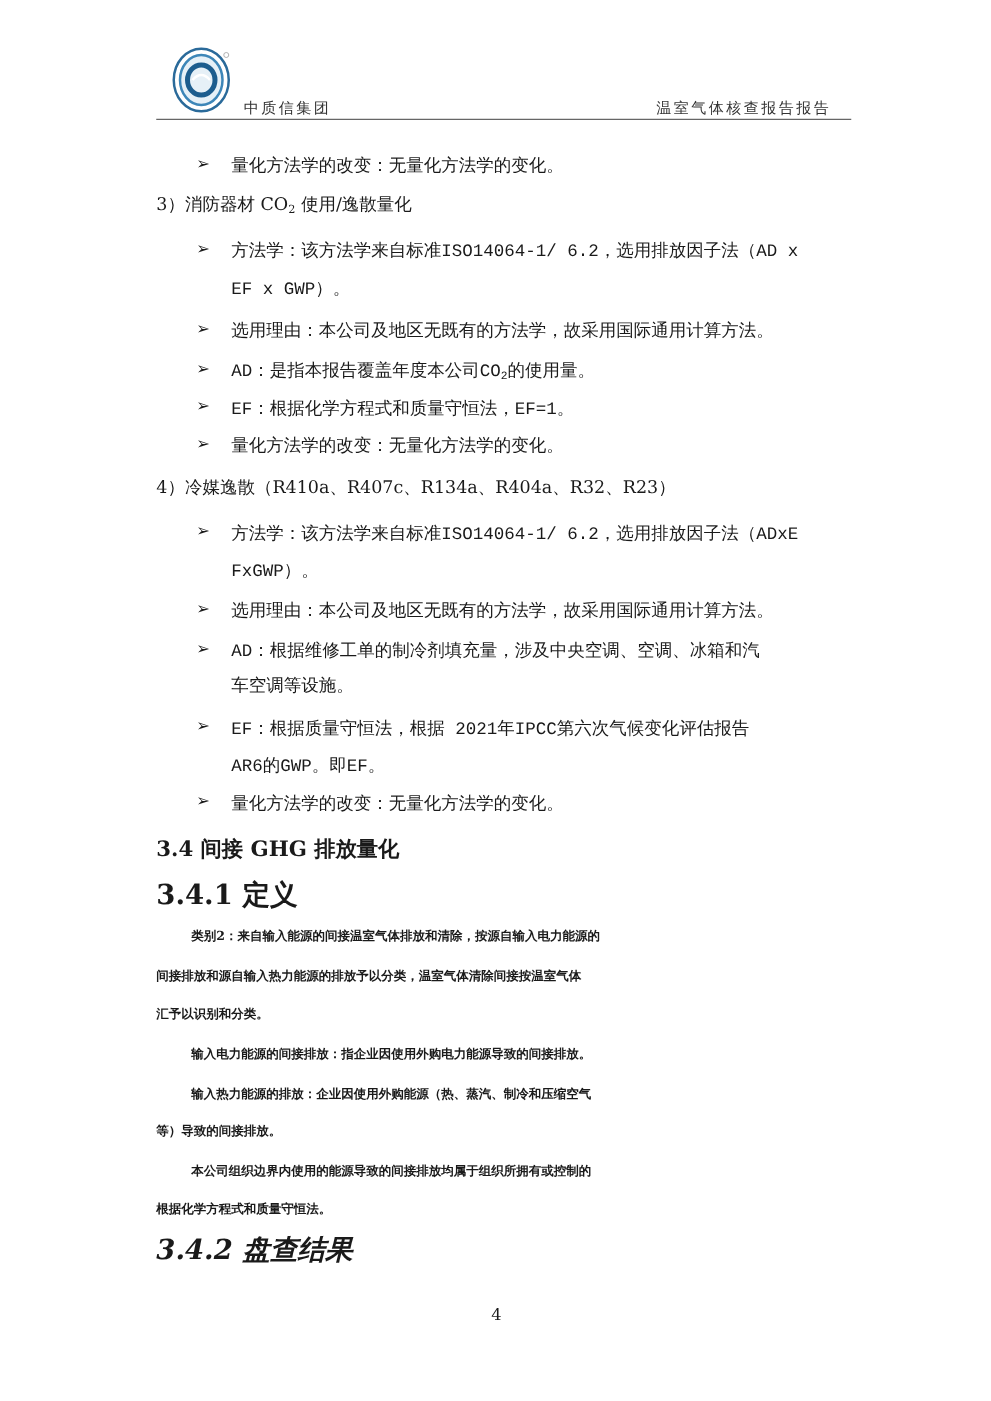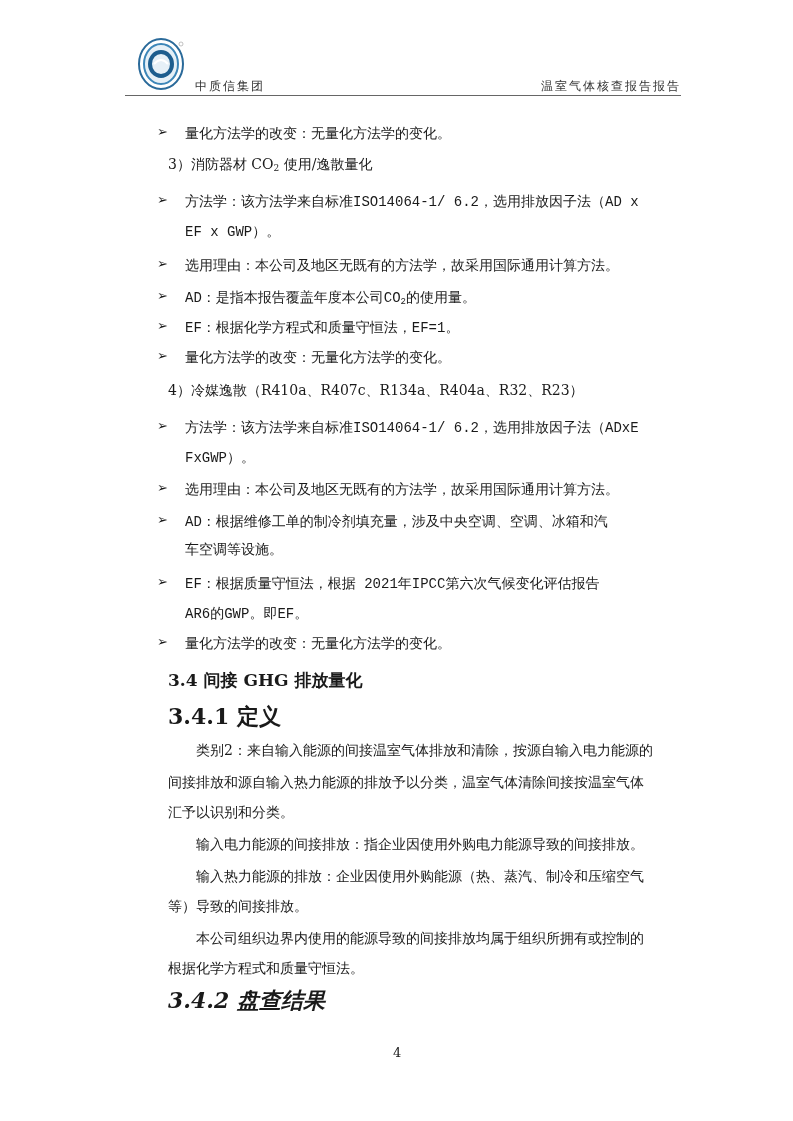--- a/index.html
+++ b/index.html
@@ -2,34 +2,34 @@
 <html><head>
 <meta charset="utf-8">
 <style>
   html, body { margin:0; padding:0; background:#ffffff; }
   body { width:793px; height:1121px; position:relative; overflow:hidden;
          font-family:"DejaVu Serif", "Liberation Serif", serif; color:#1a1a1a; }
   .header { position:absolute; left:125px; top:36px; width:556px; height:60px;text-align:center; }
   .logo { position:absolute; left:12px; top:0; width:50px; height:56px; }
   .company { position:absolute; left:70px; top:42px; font-family:"DejaVu Sans","Liberation Sans",sans-serif;
              font-size:12px; letter-spacing:2px; color:#333; }
-  .report-title { position:absolute; right:0; top:42px; font-family:"DejaVu Sans","Liberation Sans",sans-serif;
+  .report-title { position:absolute; right:16px; top:42px; font-family:"DejaVu Sans","Liberation Sans",sans-serif;
              font-size:12px; letter-spacing:2px; color:#333; }
   .rule { position:absolute; left:0; top:59px; width:556px; height:1px; background:#666; }
 
   .content { position:absolute; left:125px; top:120px; width:560px; }
-  .line { position:absolute; left:0; font-size:14px; line-height:20px; white-space:nowrap;margin-left:43px; }
+  .line { position:absolute; left:0; font-size:14px; line-height:20px; white-space:nowrap; }
   .bullet { position:absolute; width:560px; }
   .bullet .arrow { position:absolute; left:32px; font-family:"DejaVu Sans",sans-serif; font-size:13px; }
   .bullet .text { position:absolute; left:60px; font-family:Liberation Mono, monospace;
                   font-size:14px; line-height:20px; white-space:nowrap; }
   .item-head { font-size:14px; }
   .h2 { font-weight:bold; font-size:17px; }
   .h3 { font-weight:bold; font-size:22px; }
-  .para { font-size:14px; }
+  .para { font-size:10px;font-weight:bold; }
   .page-number { position:absolute; left:393px; top:1045px; font-size:13px; }
   sub { font-size:9px; vertical-align:-2px; }
 </style>
 </head>
 <body>
 
 <div class="header">
   <div class="logo">
     <svg width="50" height="56" viewBox="0 0 50 56">
       <ellipse cx="24" cy="28" rx="22" ry="25" fill="none" stroke="#2a6a9a" stroke-width="2"></ellipse>

